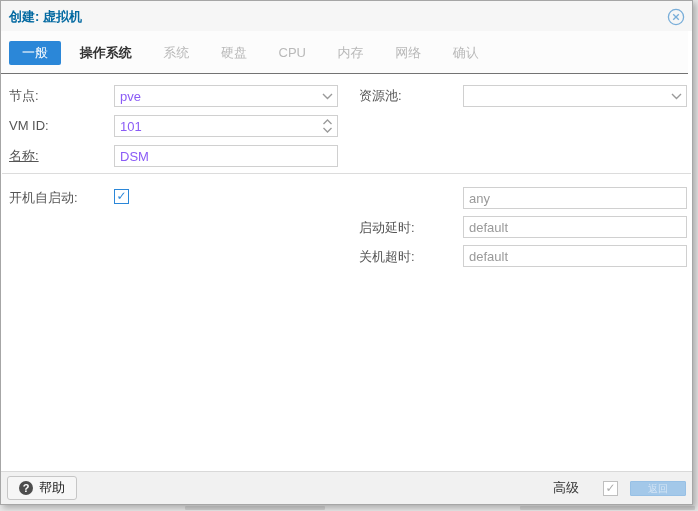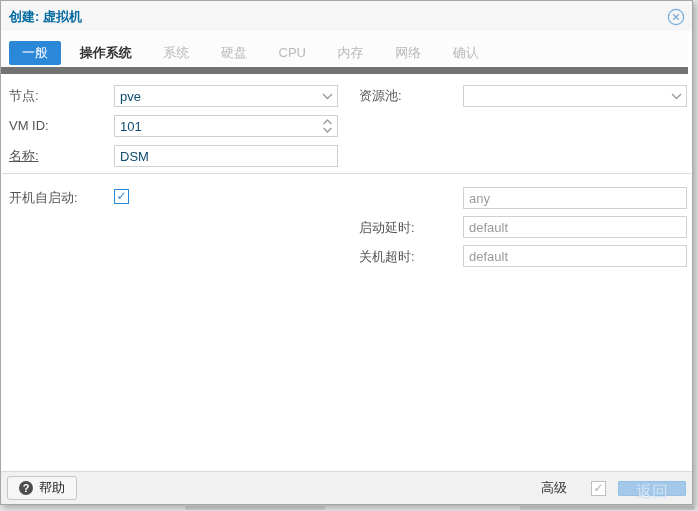--- a/index.html
+++ b/index.html
@@ -20,53 +20,53 @@
     position:absolute; left:0; top:0; width:693px; height:505px;
     background:#fff; border:1px solid #a6a6a6;
     box-shadow:3px 3px 6px rgba(0,0,0,.25);
   }
   
   .win-header { position:absolute; left:0; top:0; right:0; height:30px; background:#f6f6f6; }
   .win-title { position:absolute; left:8px; top:7px; font-size:13px; font-weight:bold; color:#0369a1; }
   .close-btn { position:absolute; right:7px; top:7px; width:18px; height:18px; cursor:pointer; }
 
   
-  .tab-bar { position:absolute; left:0; top:30px; right:4px; height:43px; background:#fcfcfc; border-bottom:7px solid #737373; padding:10px 16px 0 8px; white-space:nowrap; }
+  .tab-bar { position:absolute; left:0; top:30px; right:4px; height:43px; background:#fcfcfc; border-bottom:1px solid #737373; padding:10px 16px 0 8px; white-space:nowrap; }
   .tab { display:inline-block; height:24px; line-height:24px; padding:0 13px; font-size:13px; border-radius:2px; margin-right:2px; }
   .tab.active { background:#2b87d8; color:#fff; }
   .tab.enabled { color:#333; font-weight:bold; cursor:pointer; }
   .tab.disabled { color:#b9b9b9; }
 
   
   .form-body { position:absolute; left:0; top:74px; right:0; bottom:33px; background:#fff; }
   .f-label { position:absolute; height:22px; line-height:22px; color:#555; font-size:13px; }
   .field { position:absolute; width:224px; height:22px; }
   .field input {
     width:100%; height:100%; border:1px solid #d0d0d0; background:#fff;
-    padding:0 22px 0 5px; font-family:inherit; font-size:13px; color:#0c4a6e; outline:none;
+    padding:0 22px 0 5px; font-family:inherit; font-size:13px; color:#8b5cf6; outline:none;
   }
   .field input.no-trigger { }
   .field input::placeholder { color:#9a9a9a; opacity:1; }
   .trigger { position:absolute; right:1px; top:1px; width:20px; height:20px; display:flex; align-items:center; justify-content:center; cursor:pointer; }
   .divider { position:absolute; left:1px; right:1px; top:172px; border-top:1px solid #dcdcdc; }
 
   .checkbox { display:inline-block; width:15px; height:15px; background:#fff; text-align:center; line-height:13px; font-size:12px; }
   .cb-blue { border:1px solid #2b87d8; color:#2b87d8; font-weight:bold; }
   .cb-gray { border:1px solid #bfbfbf; color:#ababab; font-weight:bold; }
 
   
   .footer { position:absolute; left:0; right:0; bottom:0; height:33px; background:#f1f1f1; border-top:1px solid #d9d9d9; display:flex; align-items:center; padding:0 6px; }
   .help-btn {
     display:flex; align-items:center; gap:6px; height:24px; padding:0 11px;
     background:#f6f6f6; border:1px solid #c6c6c6; border-radius:3px; color:#222; cursor:pointer; font-size:13px;
   }
   .help-icon { display:inline-block; width:14px; height:14px; border-radius:50%; background:#4d4d4d; color:#fff; font-size:11px; line-height:14px; text-align:center; font-weight:bold; }
   .footer-right { margin-left:auto; display:flex; align-items:center; gap:6px; }
   .adv-label { color:#333; margin-right:18px; }
-  .btn { height:15px; padding:0 17px; border-radius:1px; font-size:16px; cursor:pointer; border:1px solid transparent; }
+  .btn { height:15px; padding:0 17px; border-radius:1px; font-size:10px; cursor:pointer; border:1px solid transparent; }
   .btn-disabled { background:#a3c8e9; border-color:#97c0e5; color:#d3e4f5; cursor:default; }
   .btn-primary { background:#2181d4; border-color:#1b74c2; color:#fff; }
 </style>
 </head>
 <body>
 
 <div class="bg-frag" style="left:185px;width:140px;"></div>
 <div class="bg-frag" style="left:520px;width:175px;"></div>
 
 <div class="dialog">

